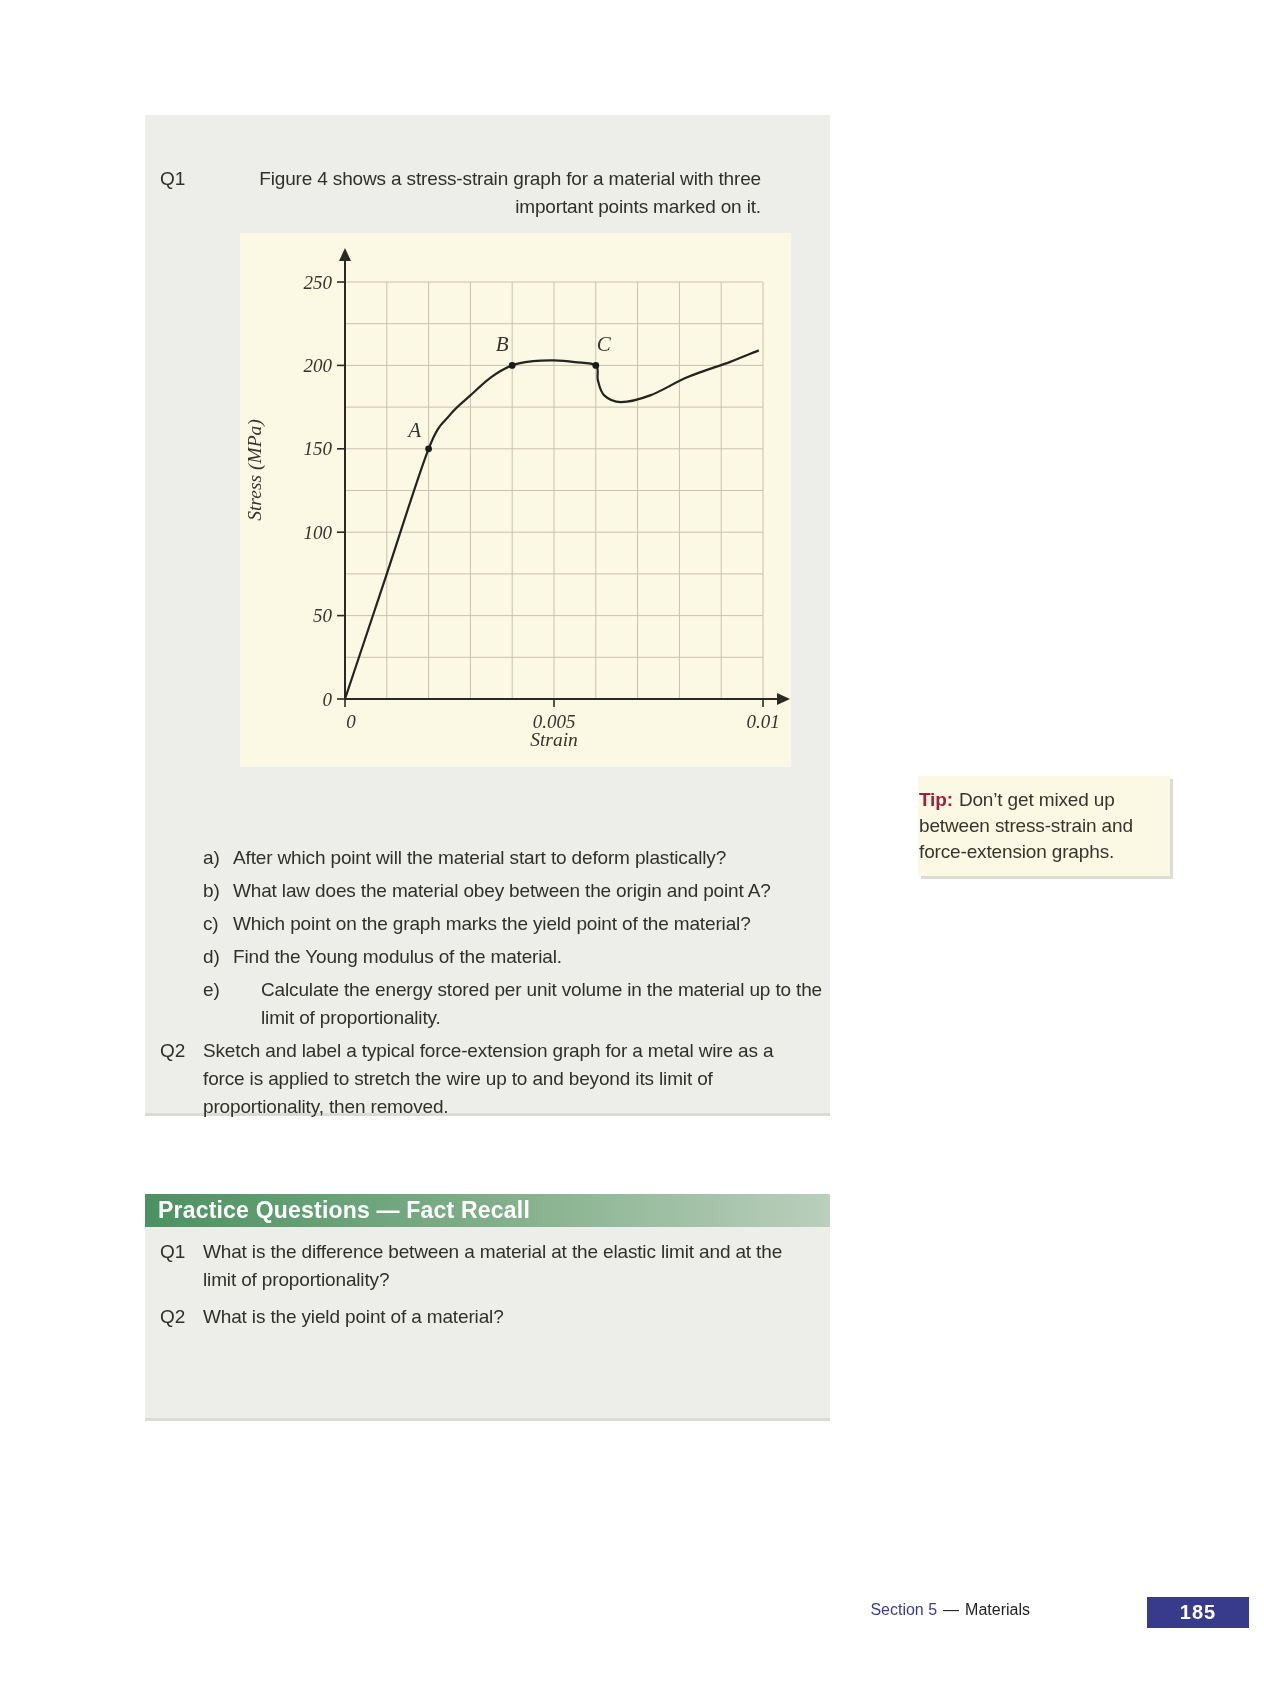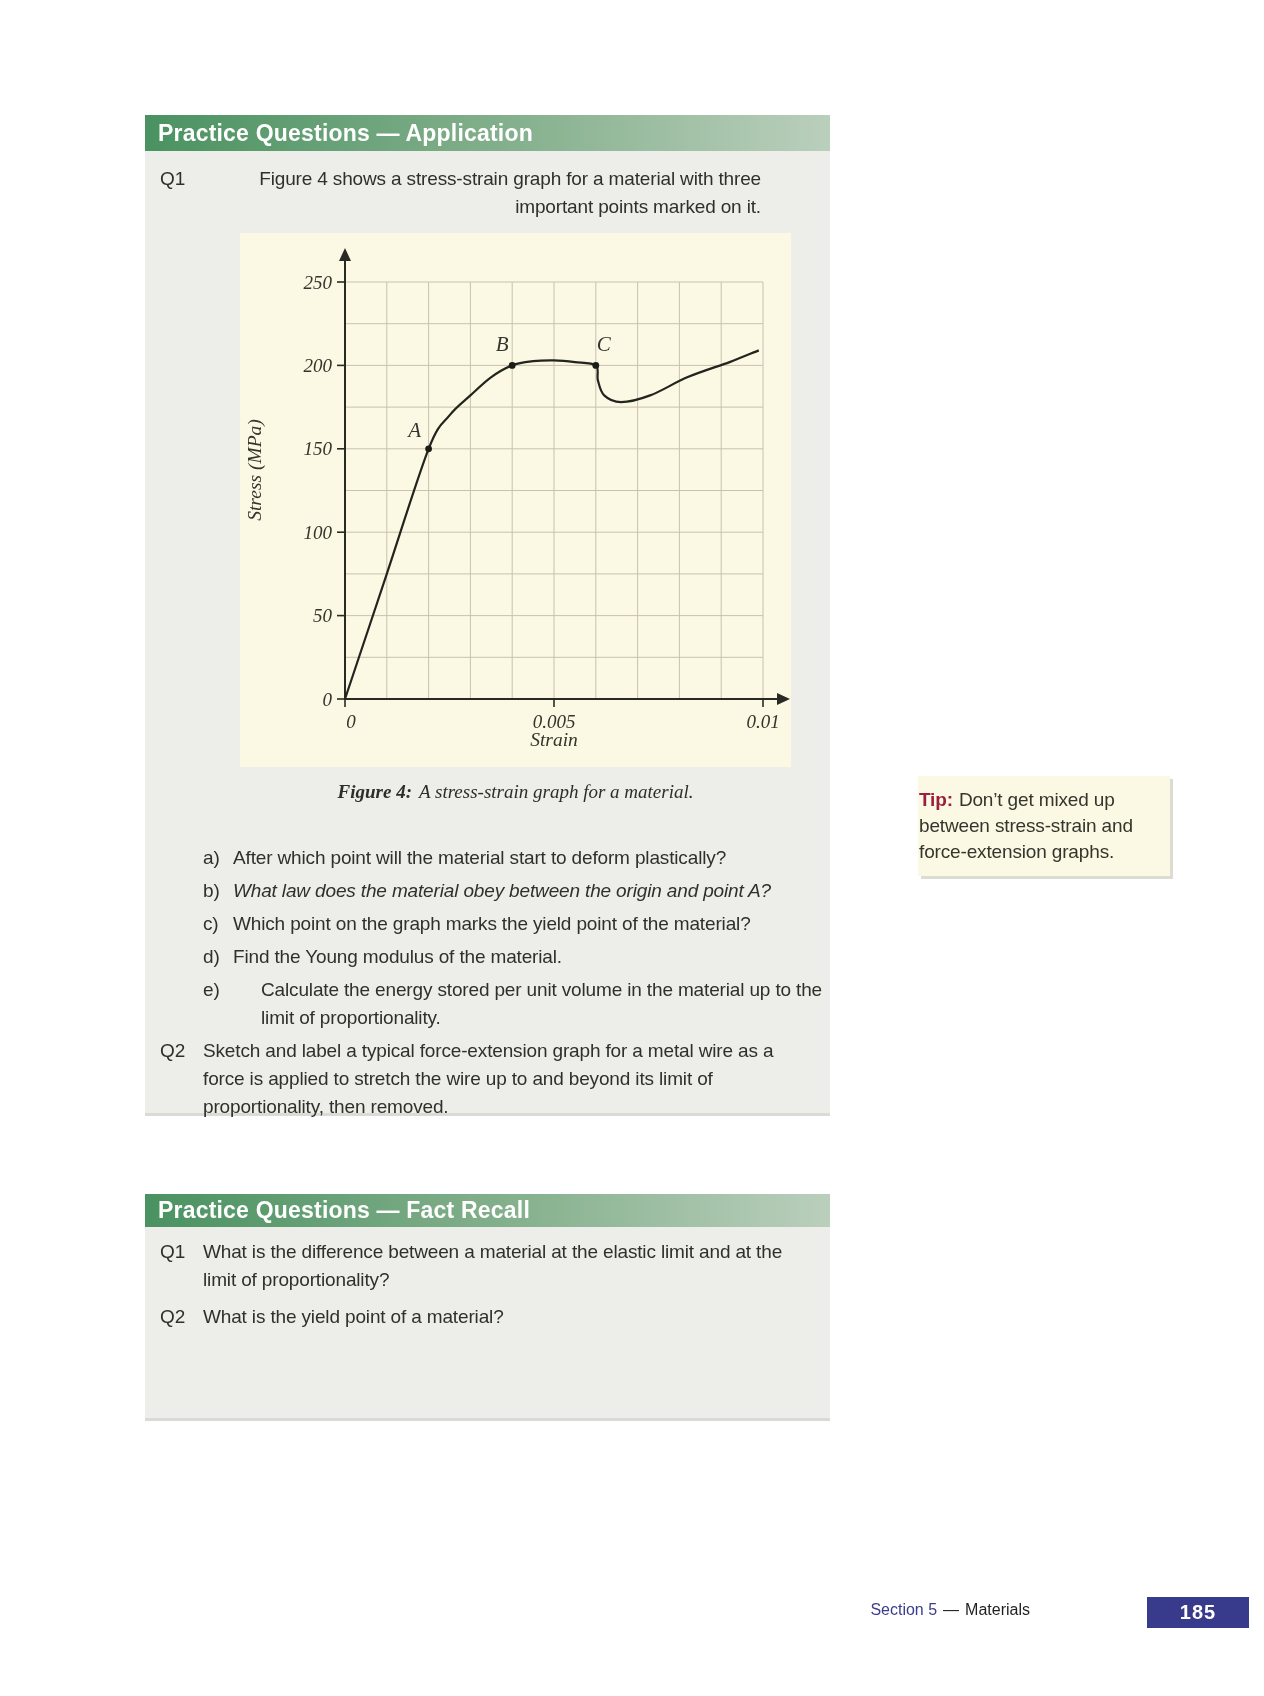--- a/index.html
+++ b/index.html
@@ -38,21 +38,20 @@
   .tick-label{font:italic 19px "Liberation Serif",serif;fill:#35352d;}
   .axis-label{font:italic 19.5px "Liberation Serif",serif;fill:#35352d;}
   .point-label{font:italic 21px "Liberation Serif",serif;fill:#35352d;}
 </style>
 </head>
 <body>
 
 <div class="page">
 
   <div class="qbox" id="app-box">
-    <div class="section-header">Practice Questions — Application</div>
 
     <div class="q-row" id="q1-row">
       <div class="q-label">Q1</div>
       <div style="width:558px;text-align:right;">Figure 4 shows a stress-strain graph for a material with three important points marked on it.</div>
     </div>
 
     <div id="graph-panel">
       <svg id="chart-svg" width="551" height="534" viewBox="0 0 551 534">
           <g stroke="#c8c2ae" stroke-width="1">
             <line x1="105" y1="49" x2="105" y2="466"></line>
@@ -109,32 +108,29 @@
           <path d="M 105.0 466.0 C 112.0 445.1, 132.9 382.6, 146.8 340.9 C 160.7 299.2, 178.2 242.2, 188.6 215.8 C 199.0 189.4, 202.5 191.3, 209.5 182.4 C 216.5 173.5, 223.4 168.8, 230.4 162.4 C 237.4 156.0, 244.3 149.1, 251.3 144.1 C 258.3 139.1, 265.2 135.0, 272.2 132.4 C 279.2 129.8, 286.1 129.1, 293.1 128.2 C 300.1 127.4, 307.0 127.3, 314.0 127.4 C 321.0 127.5, 327.9 128.2, 334.9 129.1 C 341.9 129.9, 352.0 129.3, 355.8 132.4 C 359.6 135.5, 356.5 142.4, 357.9 147.4 C 359.3 152.4, 360.3 158.8, 364.2 162.4 C 368.0 166.0, 373.2 169.1, 380.9 169.1 C 388.5 169.1, 399.0 166.6, 410.1 162.4 C 421.3 158.3, 434.5 149.6, 447.8 144.1 C 461.0 138.5, 477.7 133.5, 489.6 129.1 C 501.4 124.6, 513.9 119.3, 518.8 117.4" fill="none" stroke="#24241e" stroke-width="2.2" stroke-linejoin="round"></path>
           <circle cx="188.6" cy="215.8" r="3.4" fill="#1c1c17"></circle>
           <text x="174.6" y="203.8" text-anchor="middle" class="point-label">A</text>
           <circle cx="272.2" cy="132.39999999999998" r="3.4" fill="#1c1c17"></circle>
           <text x="262.2" y="118.39999999999998" text-anchor="middle" class="point-label">B</text>
           <circle cx="355.79999999999995" cy="132.39999999999998" r="3.4" fill="#1c1c17"></circle>
           <text x="363.79999999999995" y="118.39999999999998" text-anchor="middle" class="point-label">C</text>
         </svg>
     </div>
 
-    <div id="figure-caption">
-      <b>Figure 4:</b><span>A stress-strain graph for a material.</span>
-    </div>
 
     <div id="subq-list">
       <div class="sub-row">
         <div class="sub-label">a)</div>
         <div style="width:572px;">After which point will the material start to deform plastically?</div>
       </div>
       <div class="sub-row">
         <div class="sub-label">b)</div>
-        <div style="width:572px;font-style:italic;">What law does the material obey between the origin and point A?</div>
+        <div style="width:572px;">What law does the material obey between the origin and point A?</div>
       </div>
       <div class="sub-row">
         <div class="sub-label">c)</div>
         <div style="width:572px;">Which point on the graph marks the yield point of the material?</div>
       </div>
       <div class="sub-row">
         <div class="sub-label">d)</div>
         <div style="width:572px;">Find the Young modulus of the material.</div>
       </div>
       <div class="sub-row">

